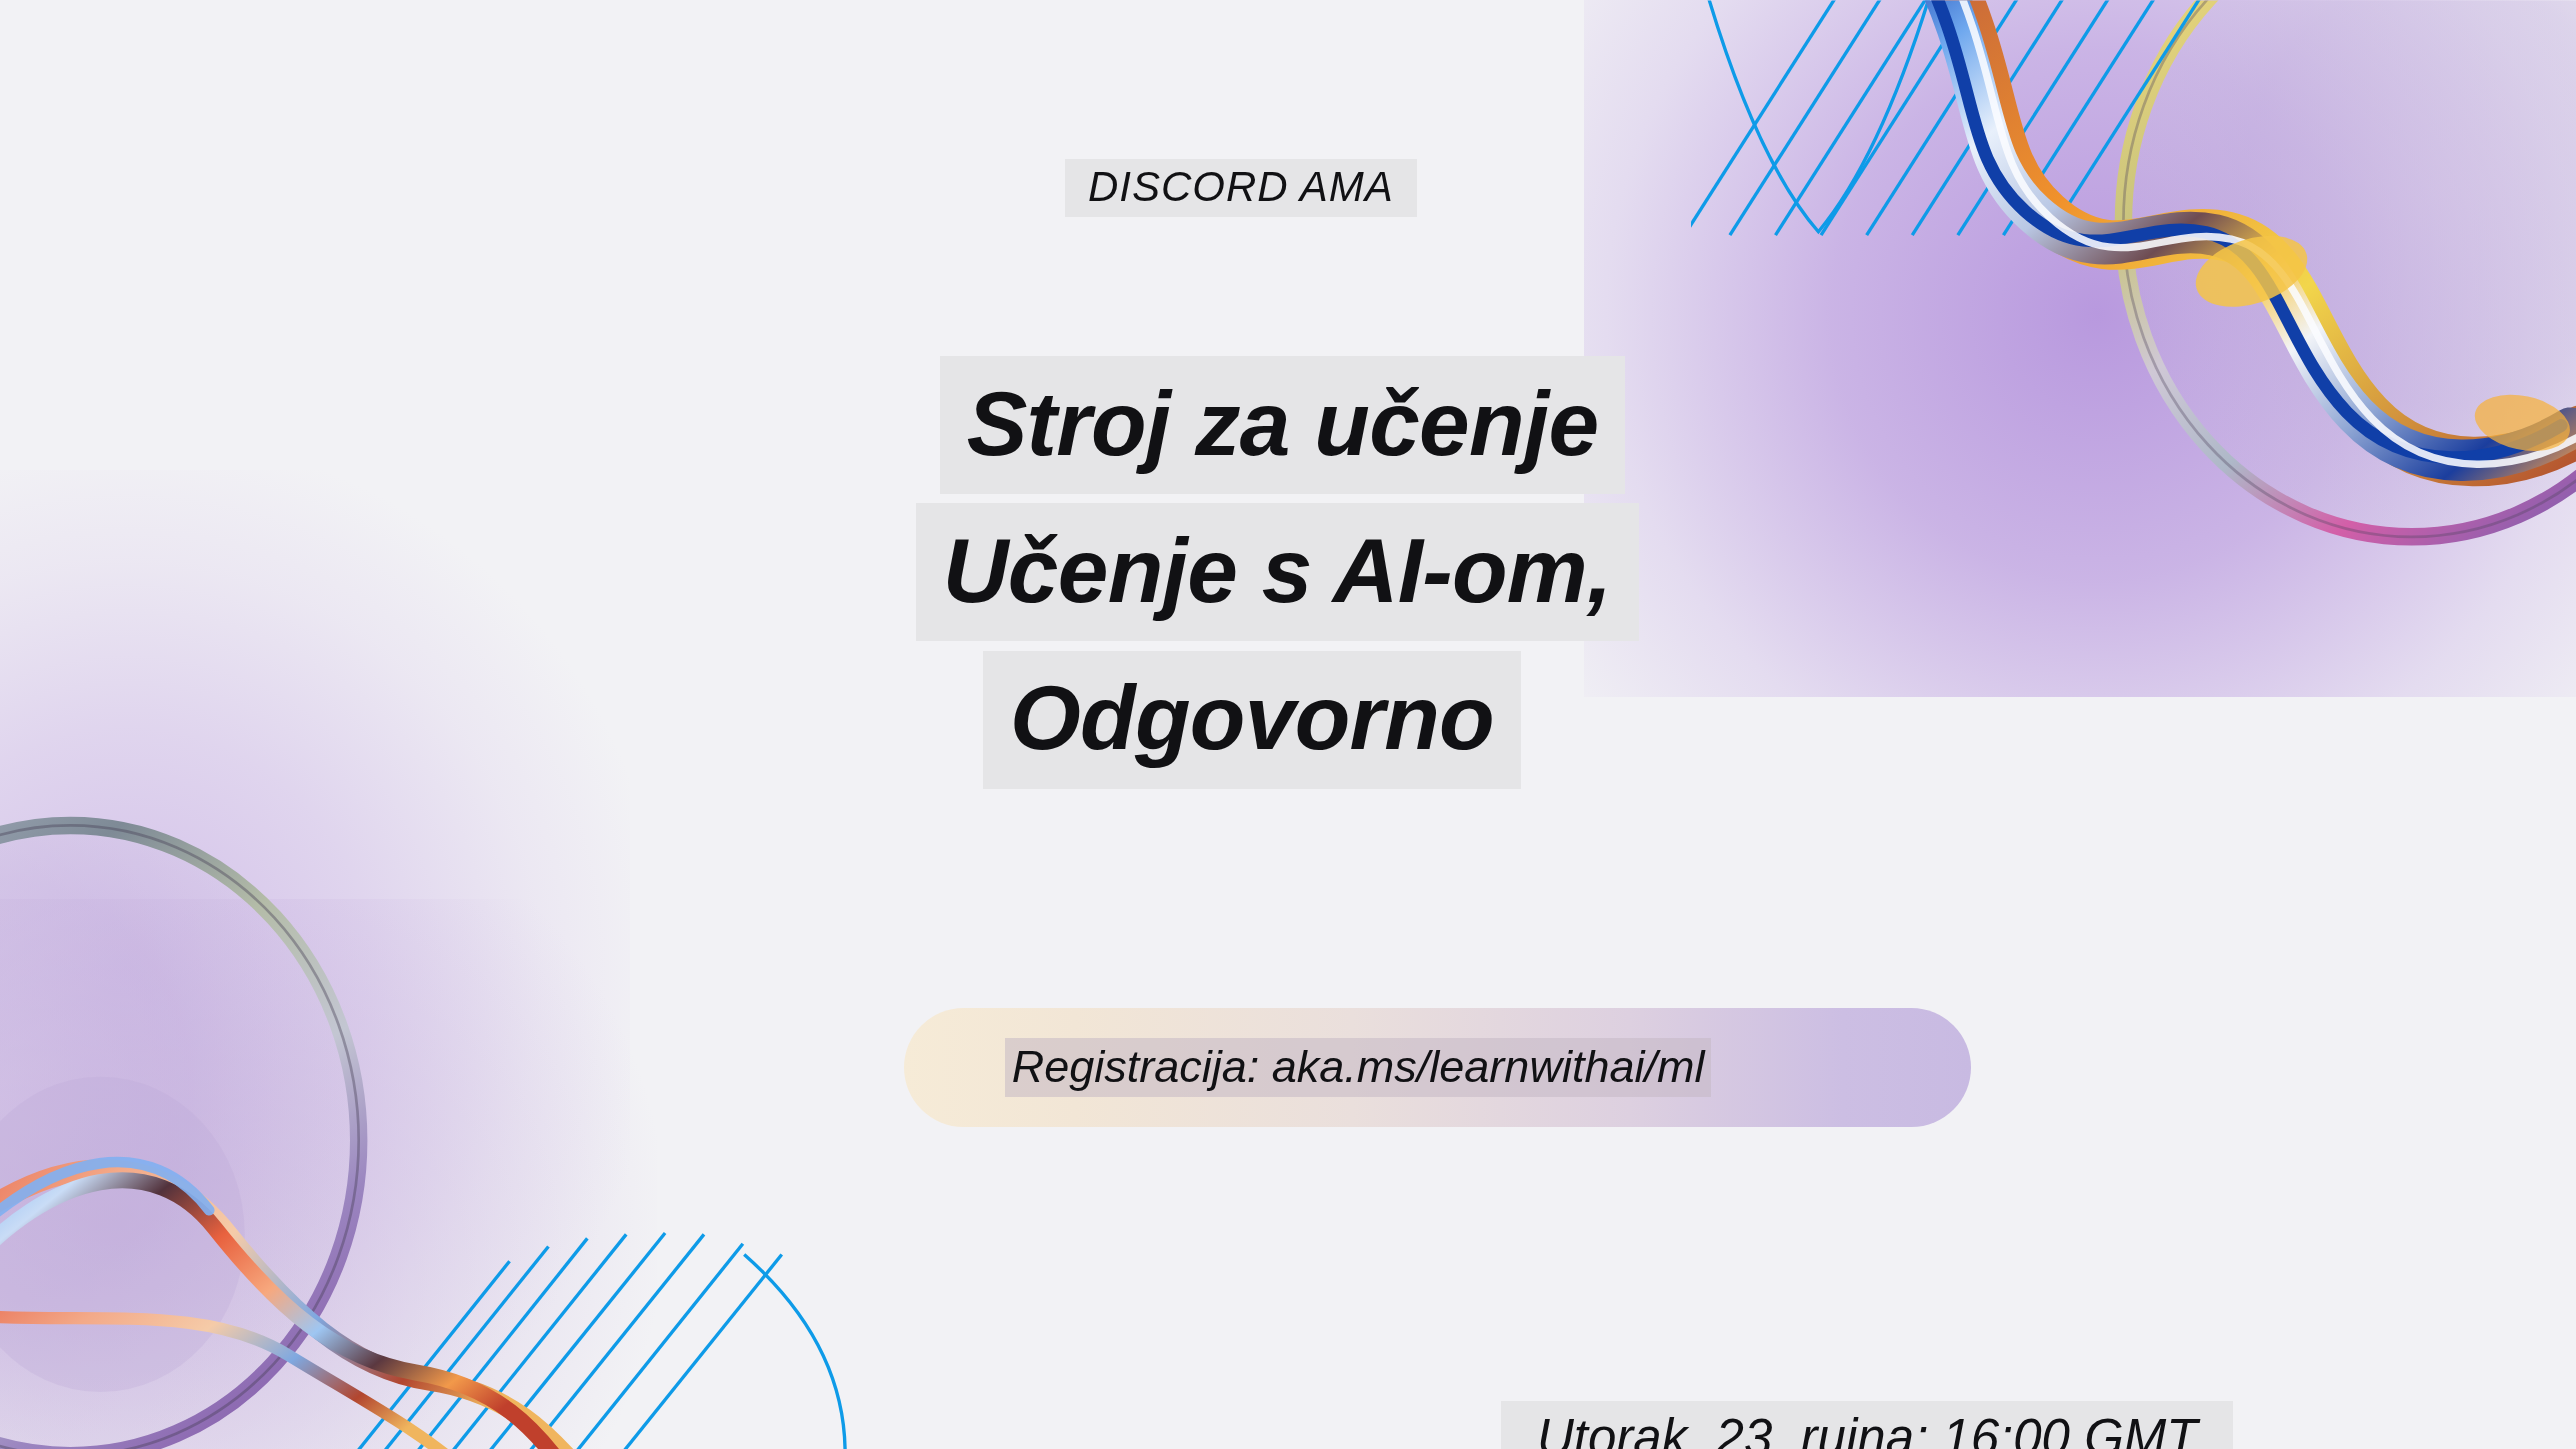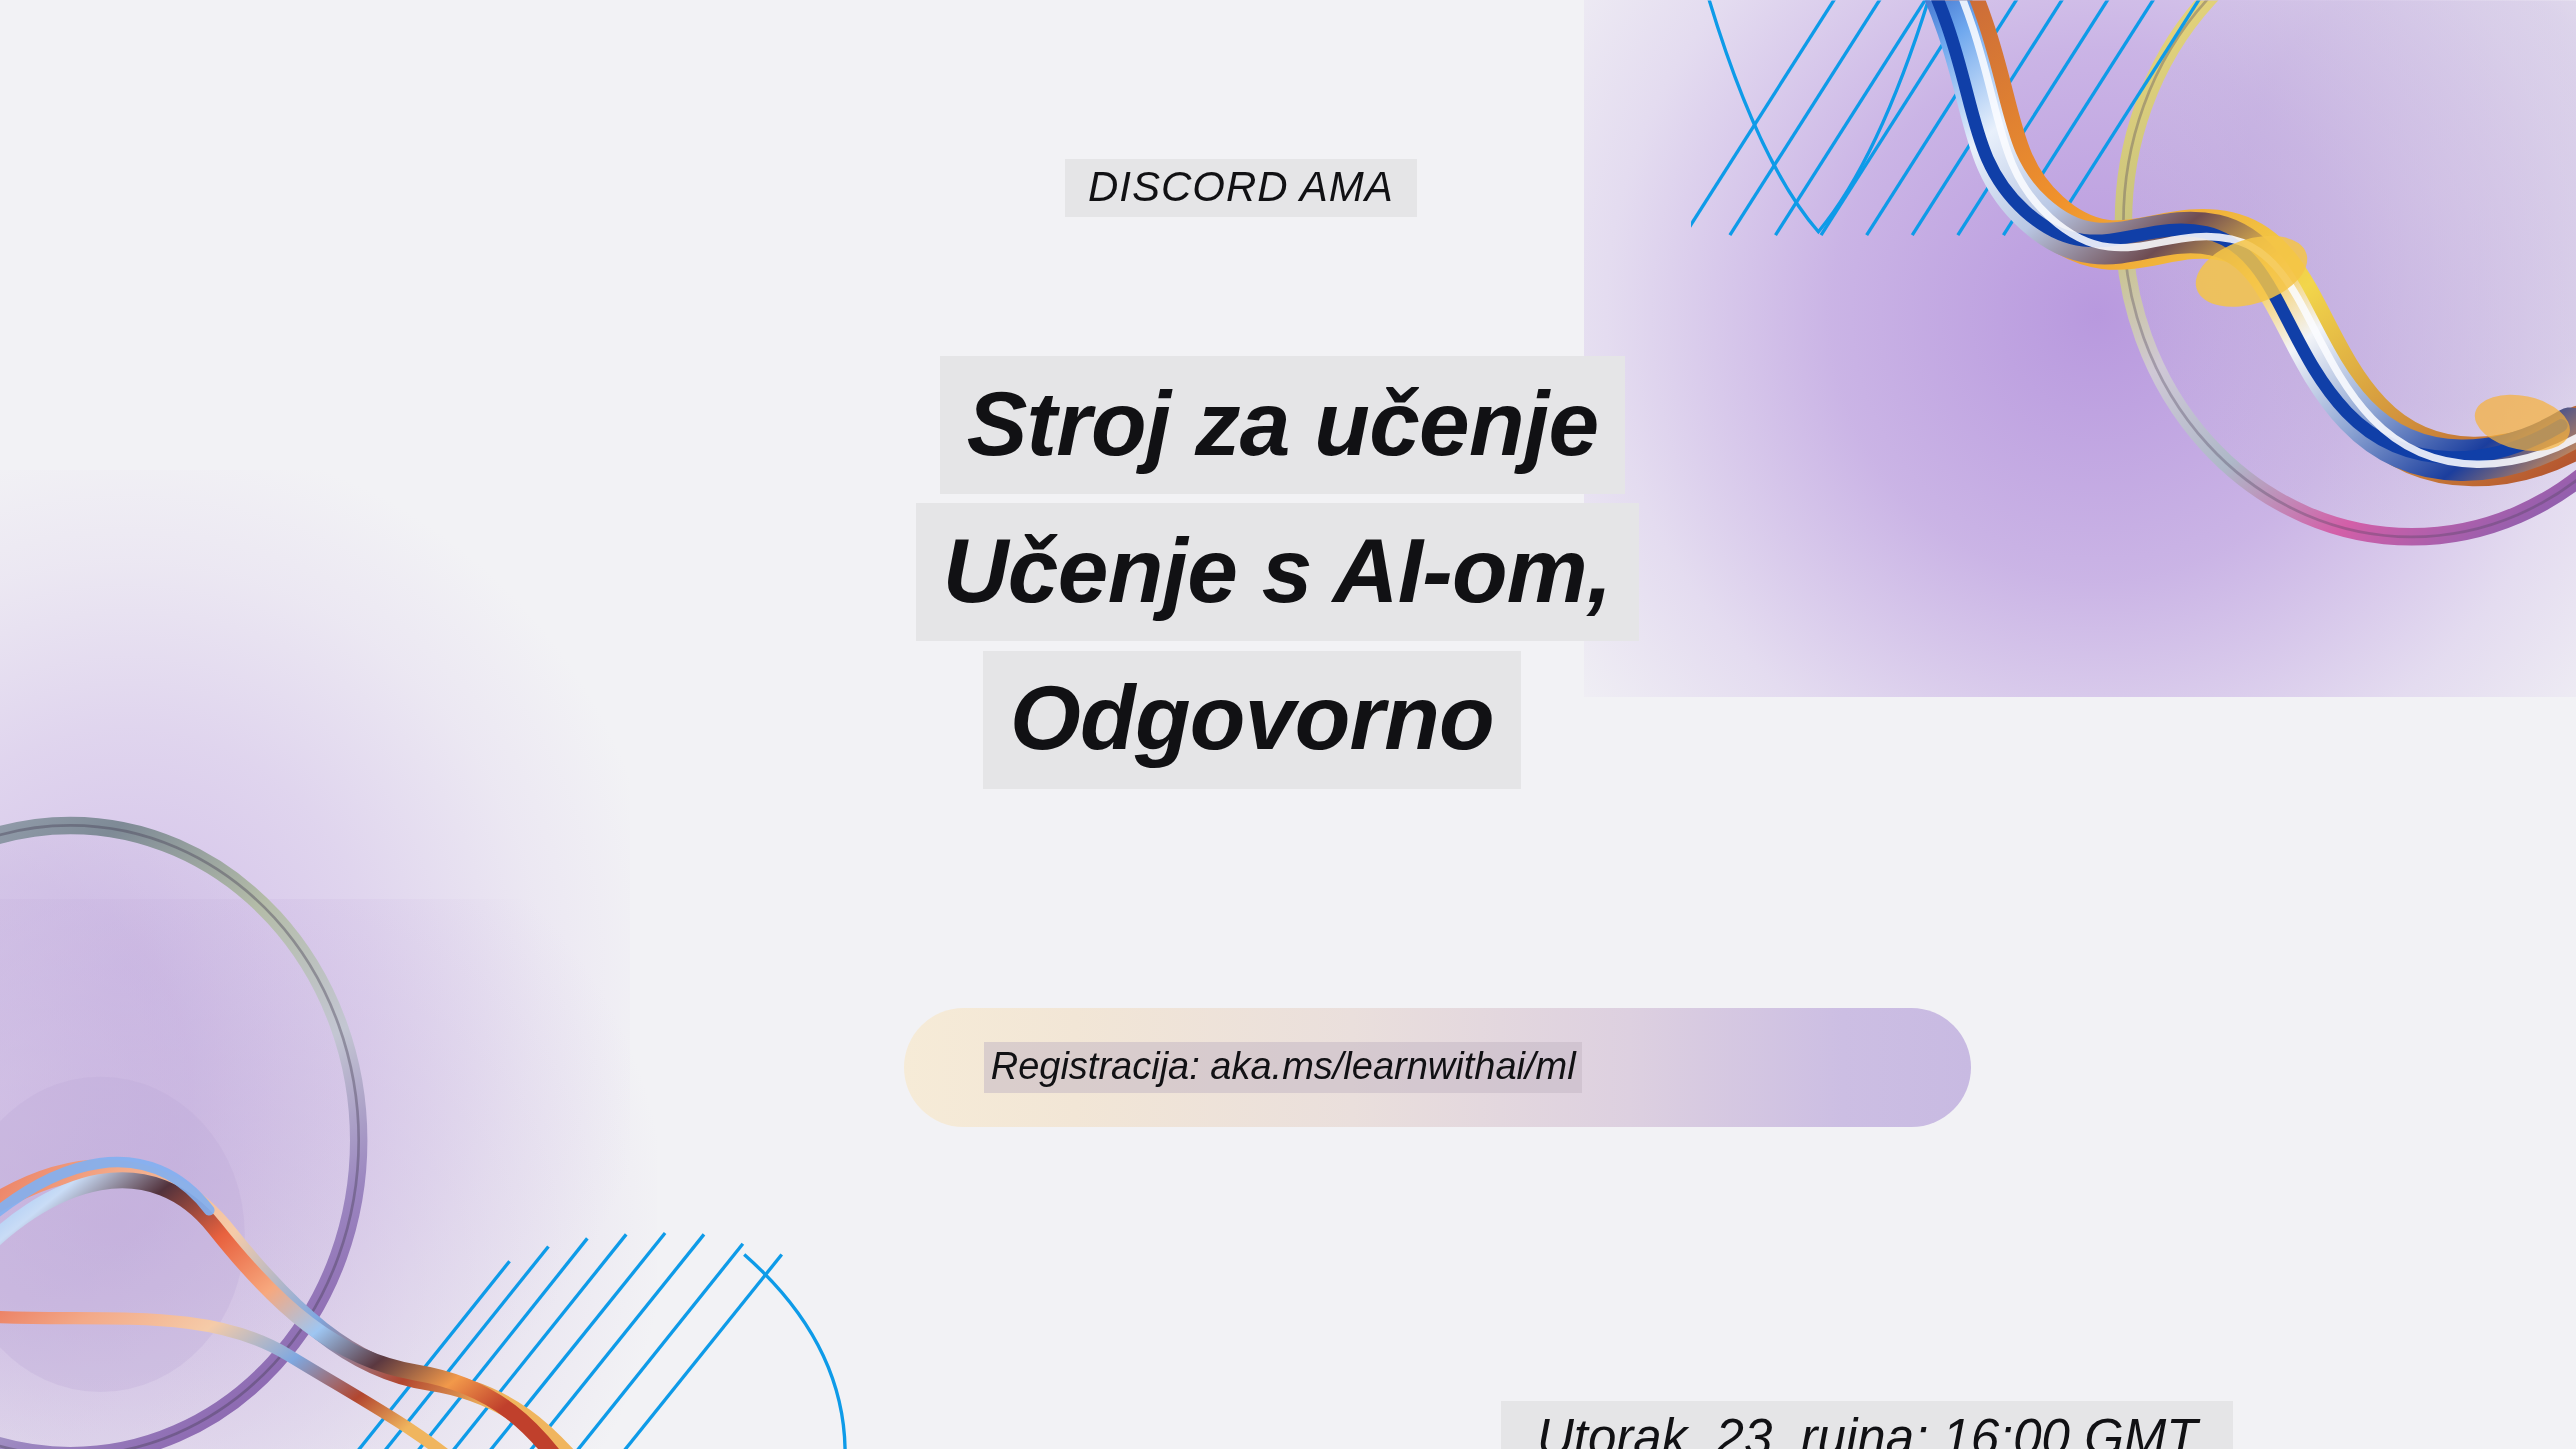--- a/index.html
+++ b/index.html
@@ -119,22 +119,22 @@
                 #F2E6D6 16%,
                 #EADFDC 42%,
                 #DDD0E0 68%,
                 #CCBEE3 88%,
                 #C8BAE2 100%);
     display: flex;
     align-items: center;
     z-index: 5;
   }
   #cta-text {
-    margin-left: 80px;
-    font-size: 38px;
+    margin-left: 101px;
+    font-size: 45px;
     font-weight: 400;
     color: #111114;
     background: rgba(196,184,196,0.55);
     padding: 5.4px 6.7px 8px 6.7px;
     line-height: 1.0;
     white-space: pre;
   }
 
   
   #date-footer {

